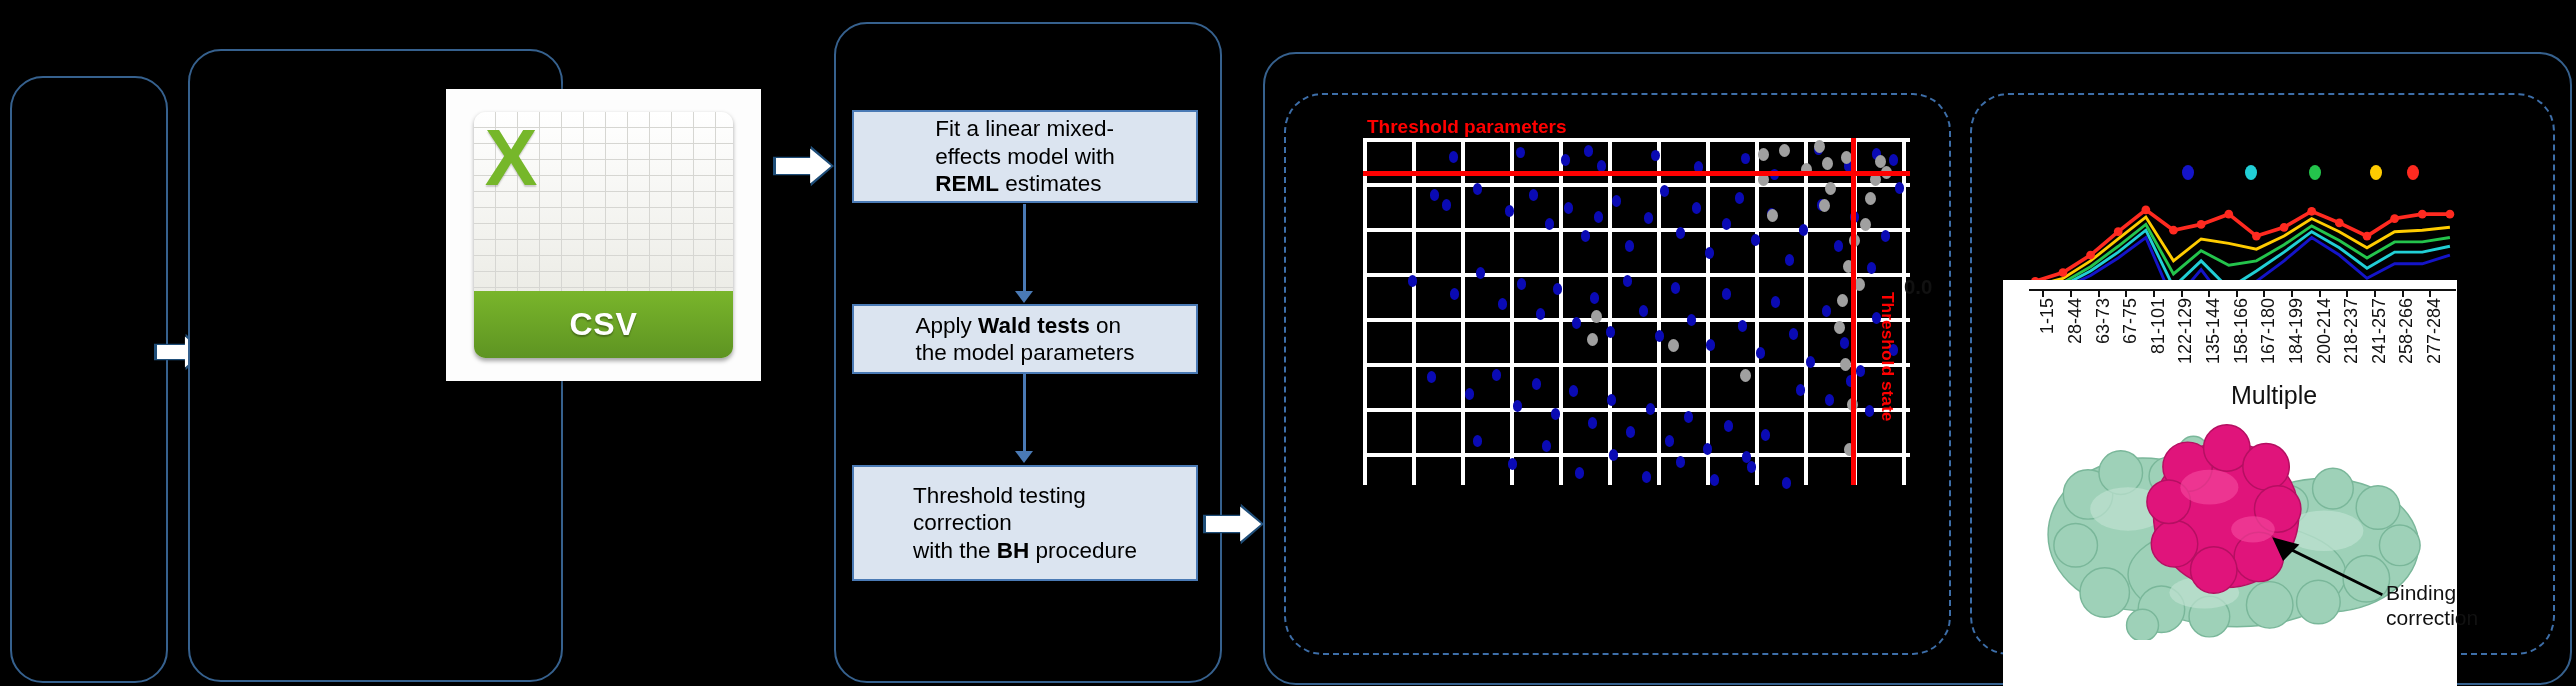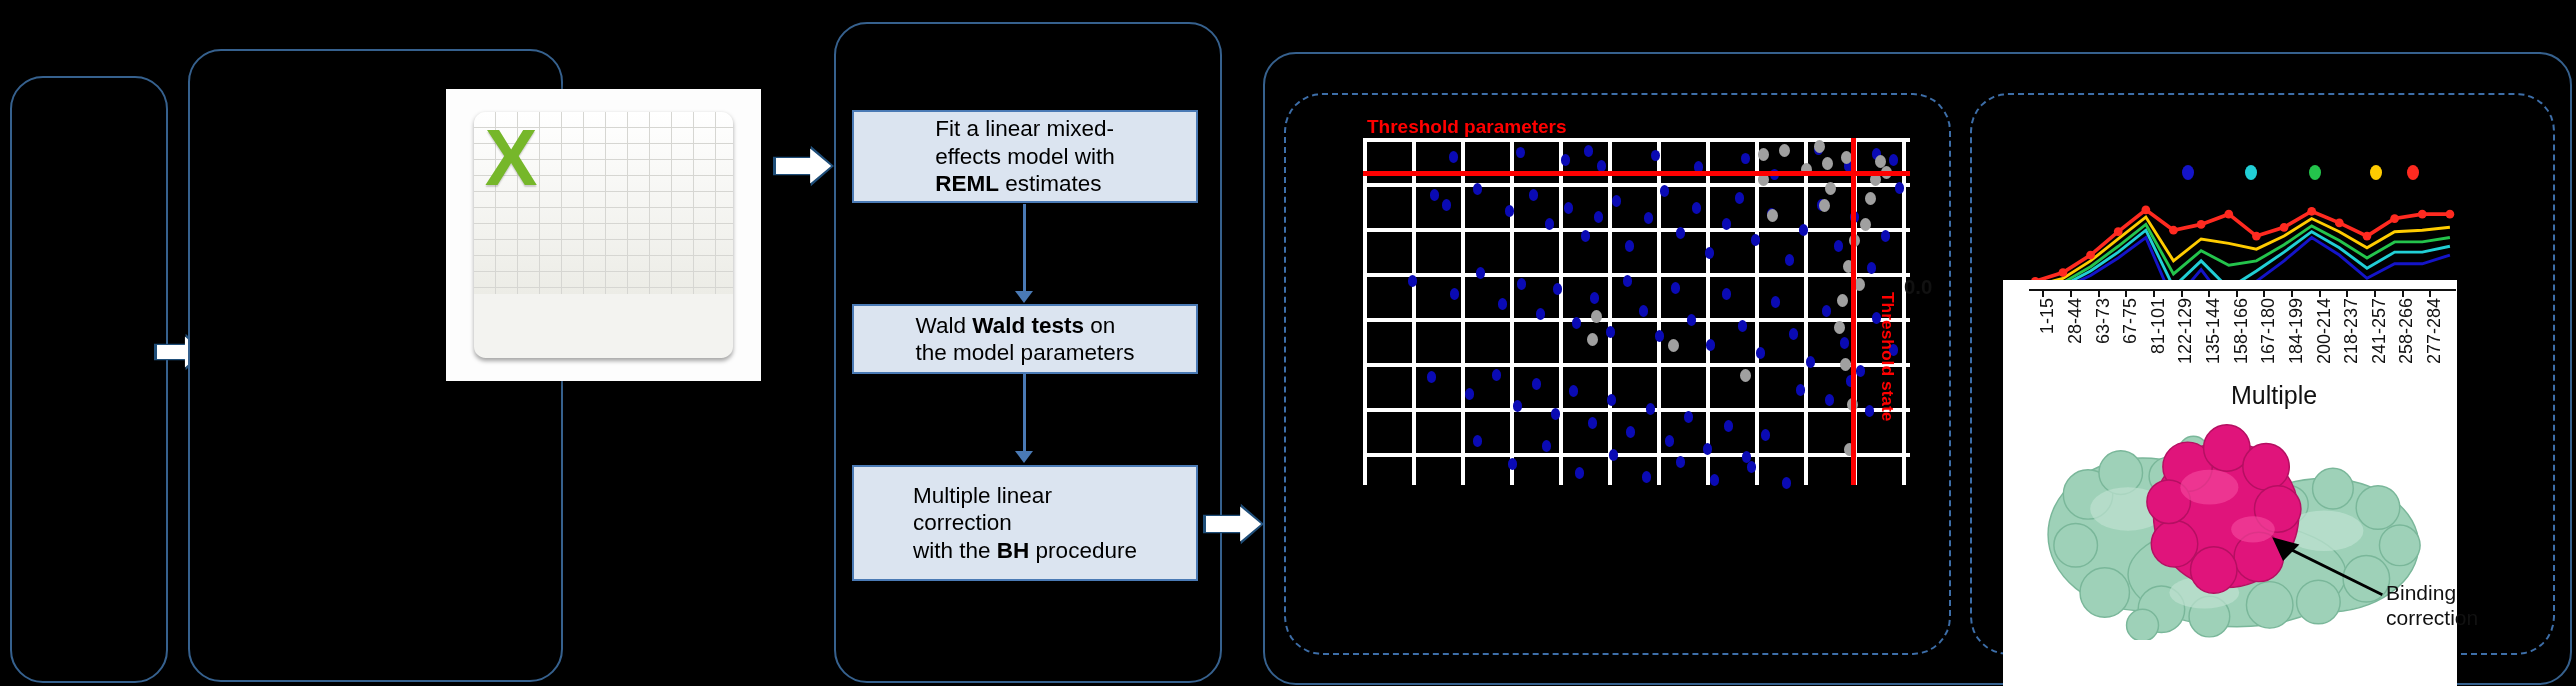--- a/index.html
+++ b/index.html
@@ -85,20 +85,23 @@
   <div class="edge"></div>
   <div class="fill"></div>
 </div>
 
 <div class="stage" style="left:188px;top:49px;width:371px;height:629px;"></div>
 
 <div class="csv-card" style="left:446px;top:89px;width:315px;height:292px;">
   <div class="csv-tile">
     <div class="csv-grid"></div>
     <div class="csv-x">X</div>
+    <div class="csv-band">
+      <span>CSV</span>
+    </div>
   </div>
 </div>
 
 <div class="arrow" style="left:773px;top:145px;width:61px;height:42px;">
   <div class="edge"></div>
   <div class="fill"></div>
 </div>
 
 <div class="stage" style="left:834px;top:22px;width:384px;height:657px;"></div>
 
@@ -108,31 +111,31 @@
     <span>effects model with </span><br>
     <b>REML</b><span> estimates</span>
   </div>
 </div>
 
 <div class="vconn" style="left:1023px;top:204px;height:93px;"></div>
 <div class="vhead" style="left:1015px;top:291px;"></div>
 
 <div class="pbox" style="left:852px;top:304px;width:346px;height:70px;">
   <div>
-    <span>Wald </span><b>Wald tests</b><span> on</span><br>
+    <span>Apply </span><b>Wald tests</b><span> on</span><br>
     <span>the model parameters</span>
   </div>
 </div>
 
 <div class="vconn" style="left:1023px;top:374px;height:81px;"></div>
 <div class="vhead" style="left:1015px;top:451px;"></div>
 
 <div class="pbox" style="left:852px;top:465px;width:346px;height:116px;">
   <div>
-    <span>Multiple linear</span><br>
+    <span>Threshold testing</span><br>
     <span>correction</span><br>
     <span>with the </span><b>BH</b><span> procedure</span>
   </div>
 </div>
 
 <div class="arrow" style="left:1203px;top:503px;width:61px;height:42px;">
   <div class="edge"></div>
   <div class="fill"></div>
 </div>
 

